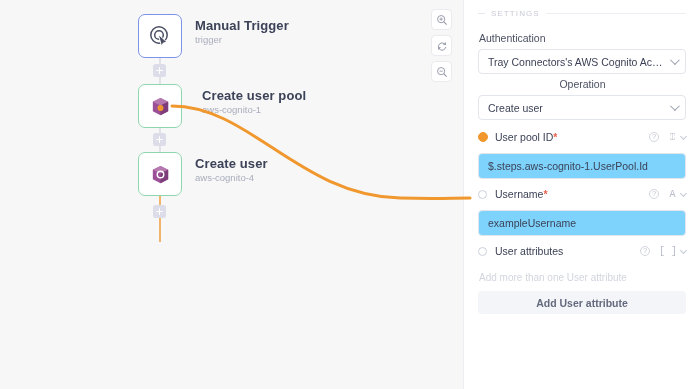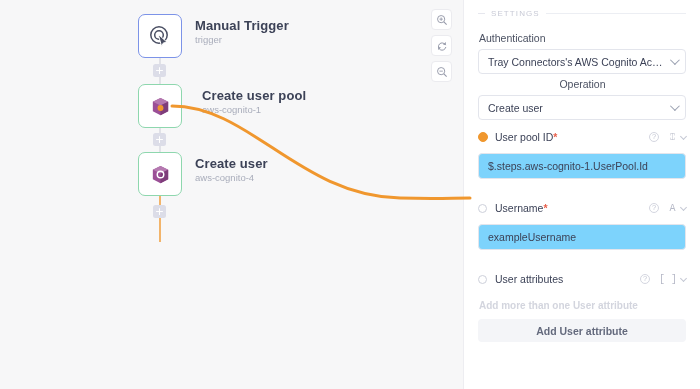--- a/index.html
+++ b/index.html
@@ -103,21 +103,21 @@
   }
 
   .new-auth-btn {
     height: 23px; margin-top: 6px; background: #f4f5f8;
     border-radius: 4px; display: flex; align-items: center; justify-content: center;
     font-size: 10.5px; color: #5b6073; cursor: pointer;
   }
 
   .input-row {
     display: flex; align-items: center; height: 20px;
-    margin-top: 19px;
+    margin-top: 5px;
   }
   .conn-dot {
     width: 9px; height: 9px; border-radius: 50%;
     border: 1.3px solid #cdd0da; background: #fff;
     flex: 0 0 9px; margin-right: 8px; cursor: pointer;
   }
   .conn-dot.filled { background: #f0972e; border-color: #f0972e; width: 10px; height: 10px; flex-basis: 10px; margin-right: 7px; }
   .input-name { font-size: 10.5px; font-weight: normal; color: #3c4257; white-space: nowrap; }
   .req { color: #e8604c; font-size: 10.5px; font-weight: bold; }
   .row-spacer { flex: 1; }
@@ -141,21 +141,20 @@
   .text-input {
     height: 26px; border: 1px solid #e3e5ec; border-radius: 4px;
     background: #7dd3fc; display: flex; align-items: center; padding: 0 9px;
     margin-top: 6px; font-size: 10.5px; color: #3c4257;
     white-space: nowrap; overflow: hidden; cursor: text;
   }
 
   .helper-text {
     font-size: 10px; color: #d3d5de; margin-top: 11px; margin-left: 1px;
     white-space: nowrap;
-    font-weight: bold;
   }
   .add-attr-btn {
     height: 23px; margin-top: 8px; background: #f4f5f8; border-radius: 4px;
     display: flex; align-items: center; justify-content: center;
     font-size: 10.5px; font-weight: bold; color: #646a7d; cursor: pointer;
   }
 </style>
 </head>
 <body>
 

